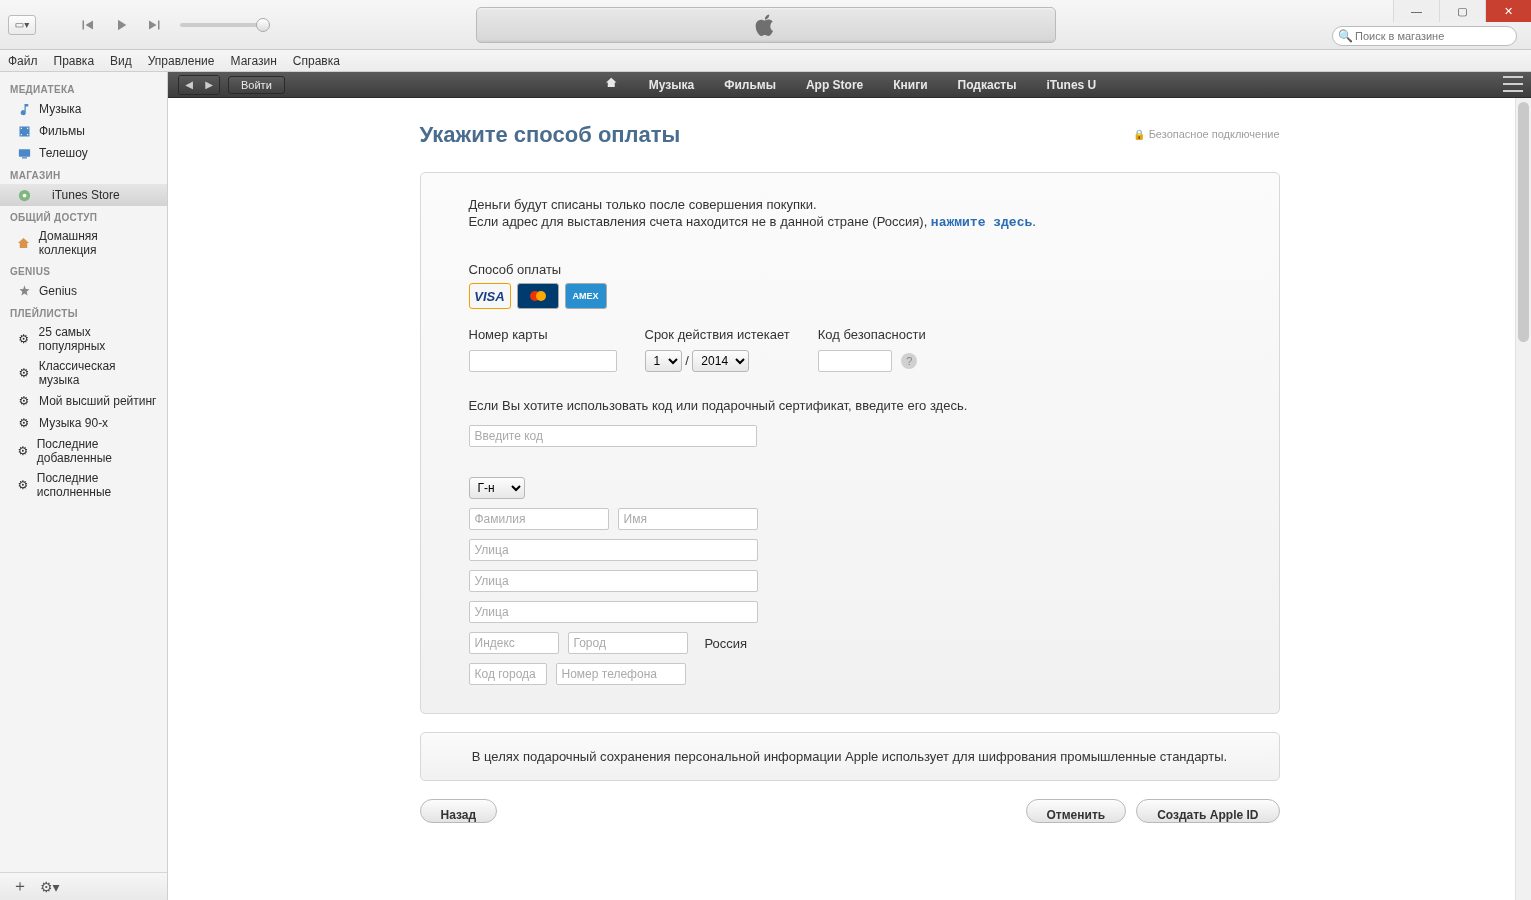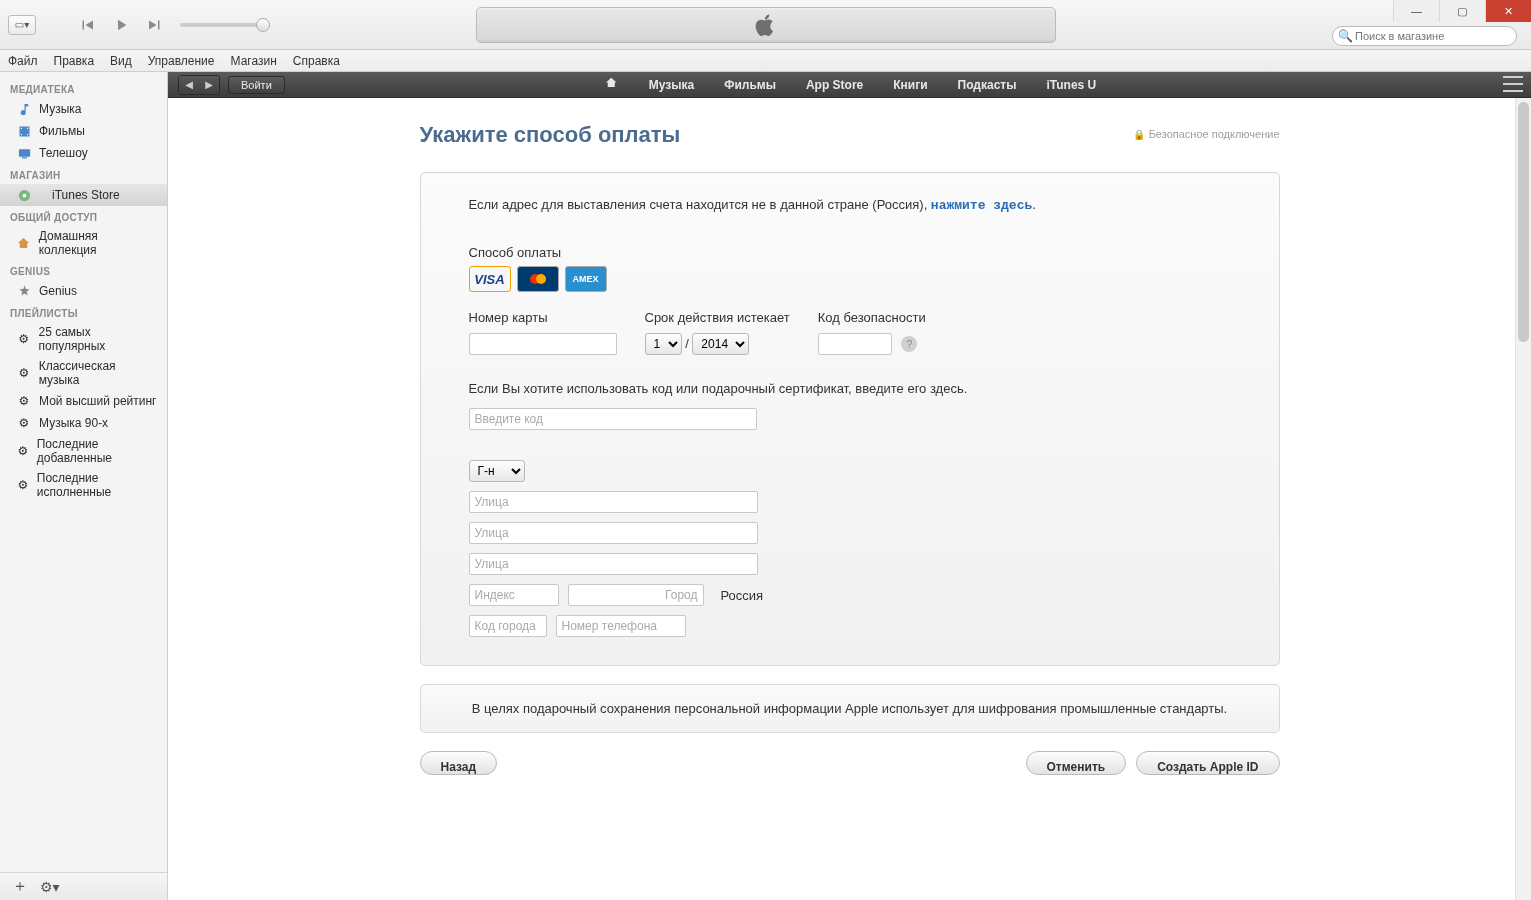--- a/index.html
+++ b/index.html
@@ -273,20 +273,21 @@
     </div>
 
     <div class="page">
       <div class="page-inner">
         <div style="position:relative;">
           <h1 class="page-title">Укажите способ оплаты</h1>
           <div class="secure" style="position:absolute;right:0;top:6px;">Безопасное подключение</div>
         </div>
 
         <div class="panel">
+          <div class="info-row">Деньги будут списаны только после совершения покупки.</div>
           <div class="info-2">
             <span>Если адрес для выставления счета находится не в данной стране (Россия), </span><span class="link-inline">нажмите здесь</span><span>.</span>
           </div>
 
           <div class="field-label">Способ оплаты</div>
           <div class="pay-cards">
             <div class="card-chip card-visa">VISA</div>
             <div class="card-chip card-mc">
                 <span style="display:inline-block;width:10px;height:10px;background:#e30;border-radius:50%;margin-right:-4px"></span>
                 <span style="display:inline-block;width:10px;height:10px;background:#fa0;border-radius:50%"></span>
@@ -314,31 +315,35 @@
 
           <div class="gift-text">Если Вы хотите использовать код или подарочный сертификат, введите его здесь.</div>
           <input class="tin code-input ph" placeholder="Введите код" style="">
 
 
           <div class="addr-grid">
             <div class="row">
               <select class="sel" style="width:56px"><option>Г-н</option></select>
             </div>
             <div class="row">
+              <input class="tin ph" style="width: 140px;" placeholder="Фамилия">
+              <input class="tin ph" style="width: 140px;" placeholder="Имя">
+            </div>
+            <div class="row">
                 <input class="tin ph" style="width: 289px;" placeholder="Улица">
               </div>
             <div class="row">
                 <input class="tin ph" style="width: 289px;" placeholder="Улица">
               </div>
             <div class="row">
                 <input class="tin ph" style="width: 289px;" placeholder="Улица">
               </div>
             <div class="row">
               <input class="tin ph" style="width: 90px;" placeholder="Индекс">
-              <input class="tin ph" style="width: 136px; text-align: right;" placeholder="Город">
+              <input class="tin ph" style="width: 120px;" placeholder="Город">
               <span class="ru-label">Россия</span>
             </div>
             <div class="row">
               <input class="tin ph" style="width: 78px;" placeholder="Код города">
               <input class="tin ph" style="width: 130px;" placeholder="Номер телефона">
             </div>
           </div>
         </div>
 
         <div class="footnote">В целях подарочный сохранения персональной информации Apple использует для шифрования промышленные стандарты.</div>

